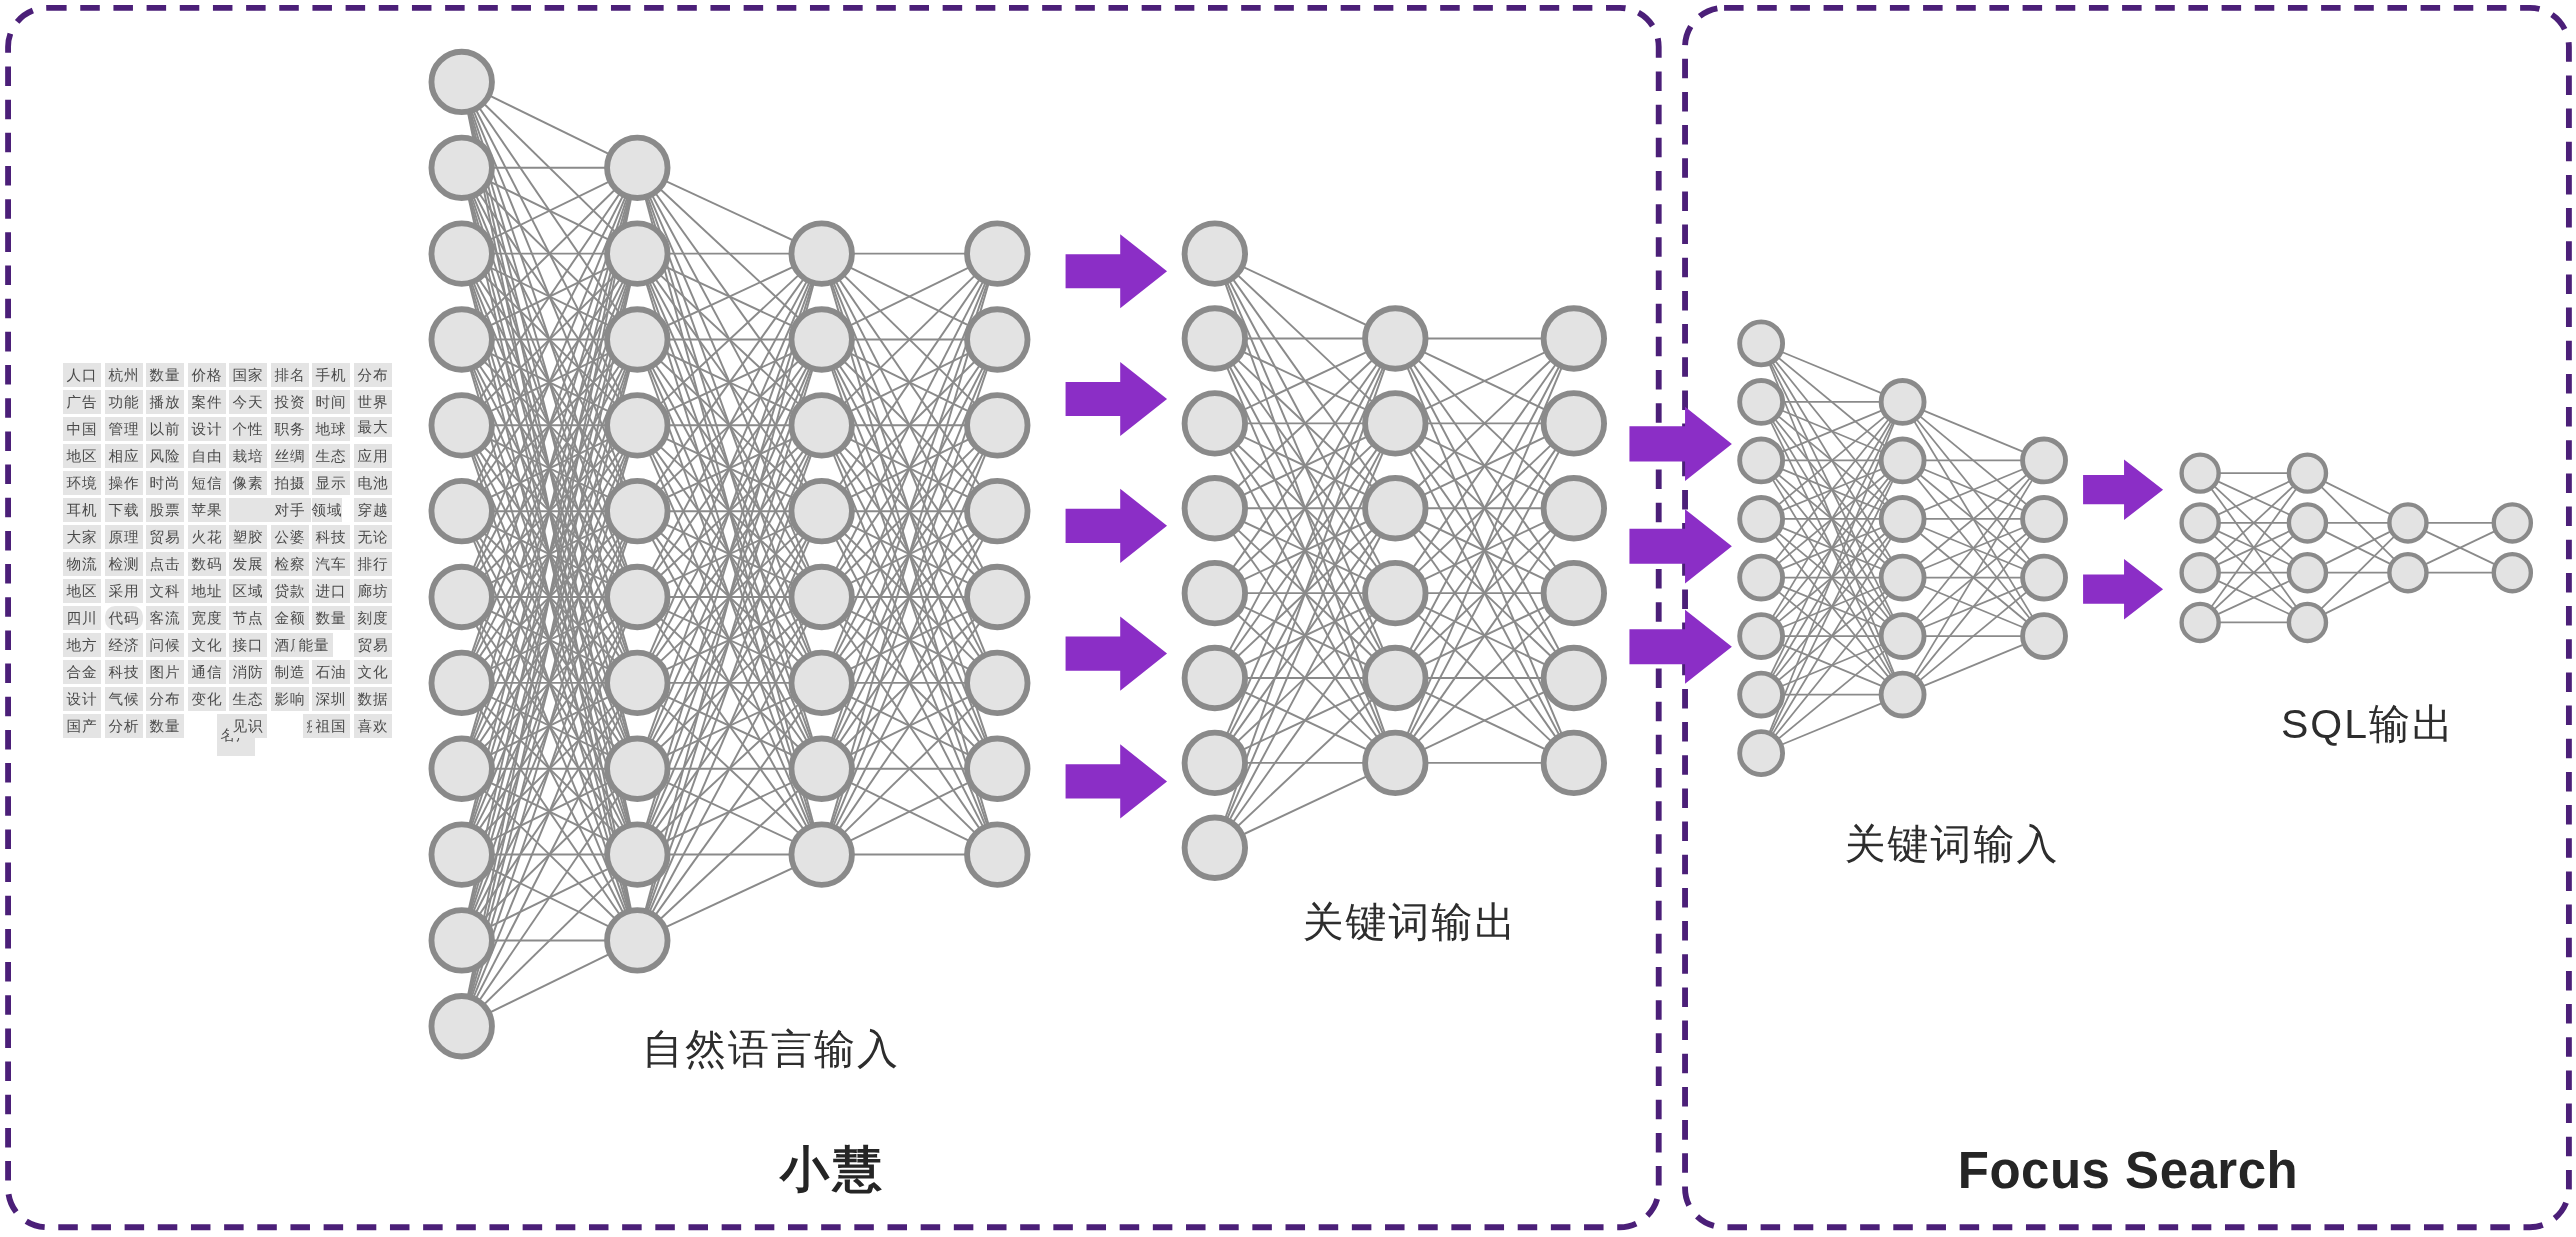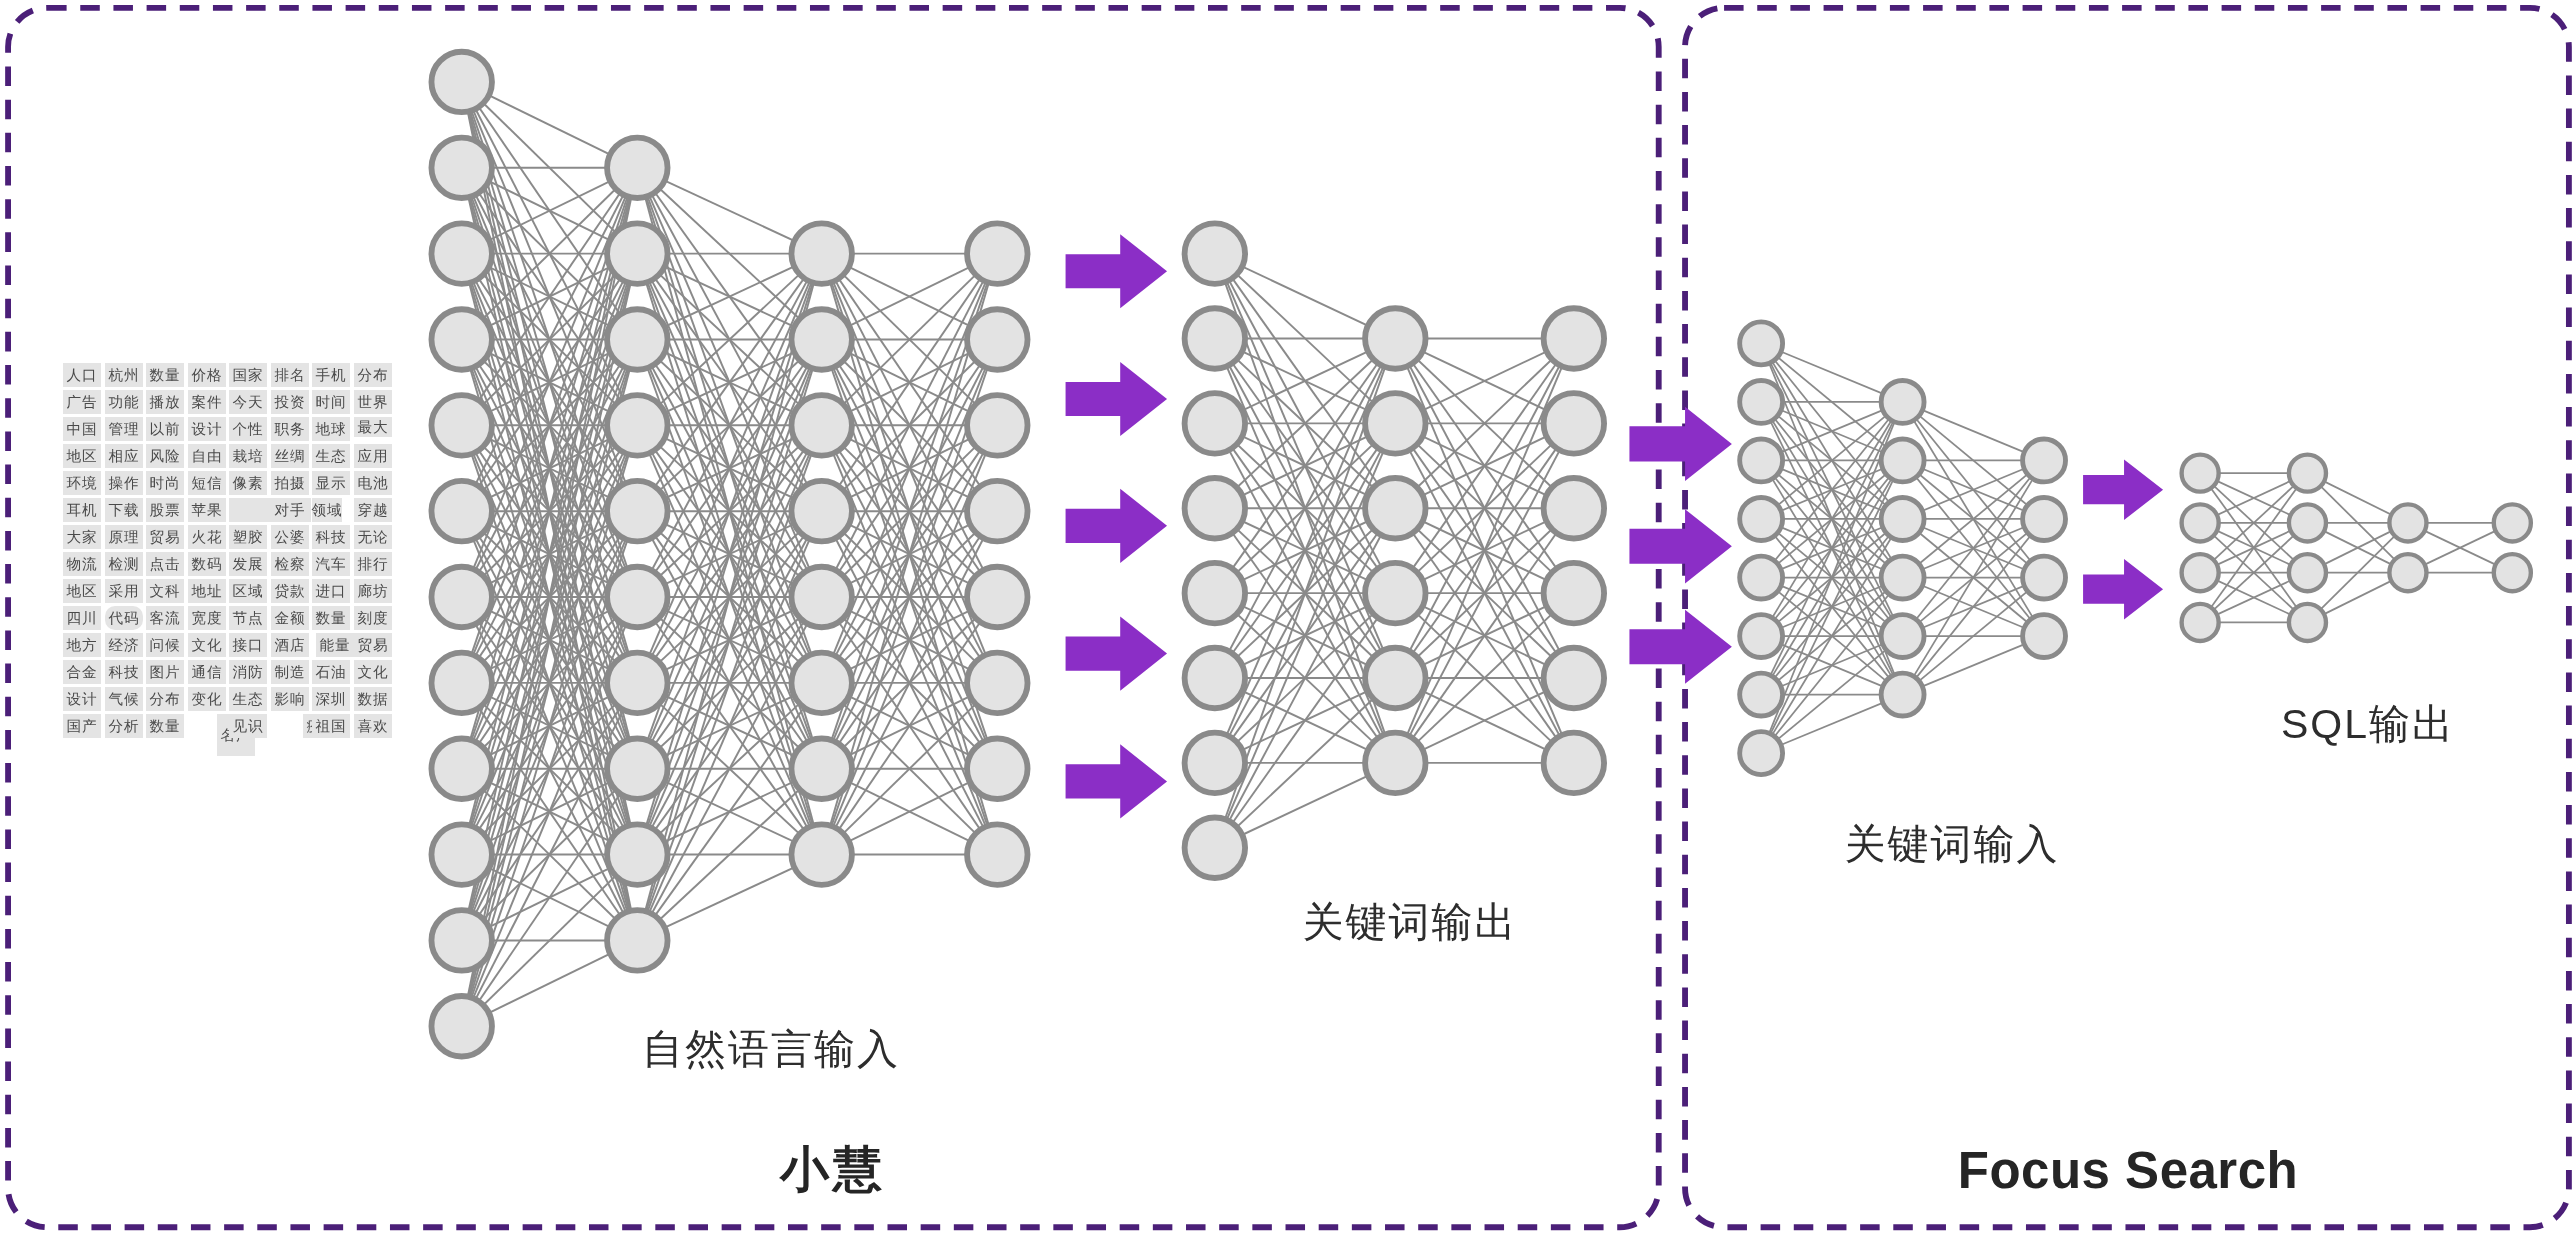--- a/index.html
+++ b/index.html
@@ -672,21 +672,21 @@
       <div class="cell" style="left: 229px; top: 606px; width: 38px; height: 24.4px;">节点</div>
       <div class="cell" style="left: 271px; top: 606px; width: 38px; height: 24.4px;">金额</div>
       <div class="cell" style="left: 312px; top: 606px; width: 38px; height: 24.4px;">数量</div>
       <div class="cell" style="left: 354px; top: 606px; width: 38px; height: 24.4px;">刻度</div>
       <div class="cell" style="left: 63px; top: 633px; width: 38px; height: 24.4px;">地方</div>
       <div class="cell" style="left: 105px; top: 633px; width: 38px; height: 24.4px;">经济</div>
       <div class="cell" style="left: 146px; top: 633px; width: 38px; height: 24.4px;">问候</div>
       <div class="cell" style="left: 188px; top: 633px; width: 38px; height: 24.4px;">文化</div>
       <div class="cell" style="left: 229px; top: 633px; width: 38px; height: 24.4px;">接口</div>
       <div class="cell" style="left: 271px; top: 633px; width: 38px; height: 24.4px;">酒店</div>
-      <div class="cell" style="left: 316px; top: 633px; width: 38px; height: 24.4px;">能量</div>
+      <div class="cell" style="left: 295px; top: 633px; width: 38px; height: 24.4px;">能量</div>
       <div class="cell" style="left: 354px; top: 633px; width: 38px; height: 24.4px;">贸易</div>
       <div class="cell" style="left: 63px; top: 660px; width: 38px; height: 24.4px;">合金</div>
       <div class="cell" style="left: 105px; top: 660px; width: 38px; height: 24.4px;">科技</div>
       <div class="cell" style="left: 146px; top: 660px; width: 38px; height: 24.4px;">图片</div>
       <div class="cell" style="left: 188px; top: 660px; width: 38px; height: 24.4px;">通信</div>
       <div class="cell" style="left: 229px; top: 660px; width: 38px; height: 24.4px; font-family: Liberation Mono, monospace;">消防</div>
       <div class="cell" style="left: 271px; top: 660px; width: 38px; height: 24.4px;">制造</div>
       <div class="cell" style="left: 312px; top: 660px; width: 38px; height: 24.4px;">石油</div>
       <div class="cell" style="left: 354px; top: 660px; width: 38px; height: 24.4px;">文化</div>
       <div class="cell" style="left: 63px; top: 687px; width: 38px; height: 24.4px;">设计</div>

